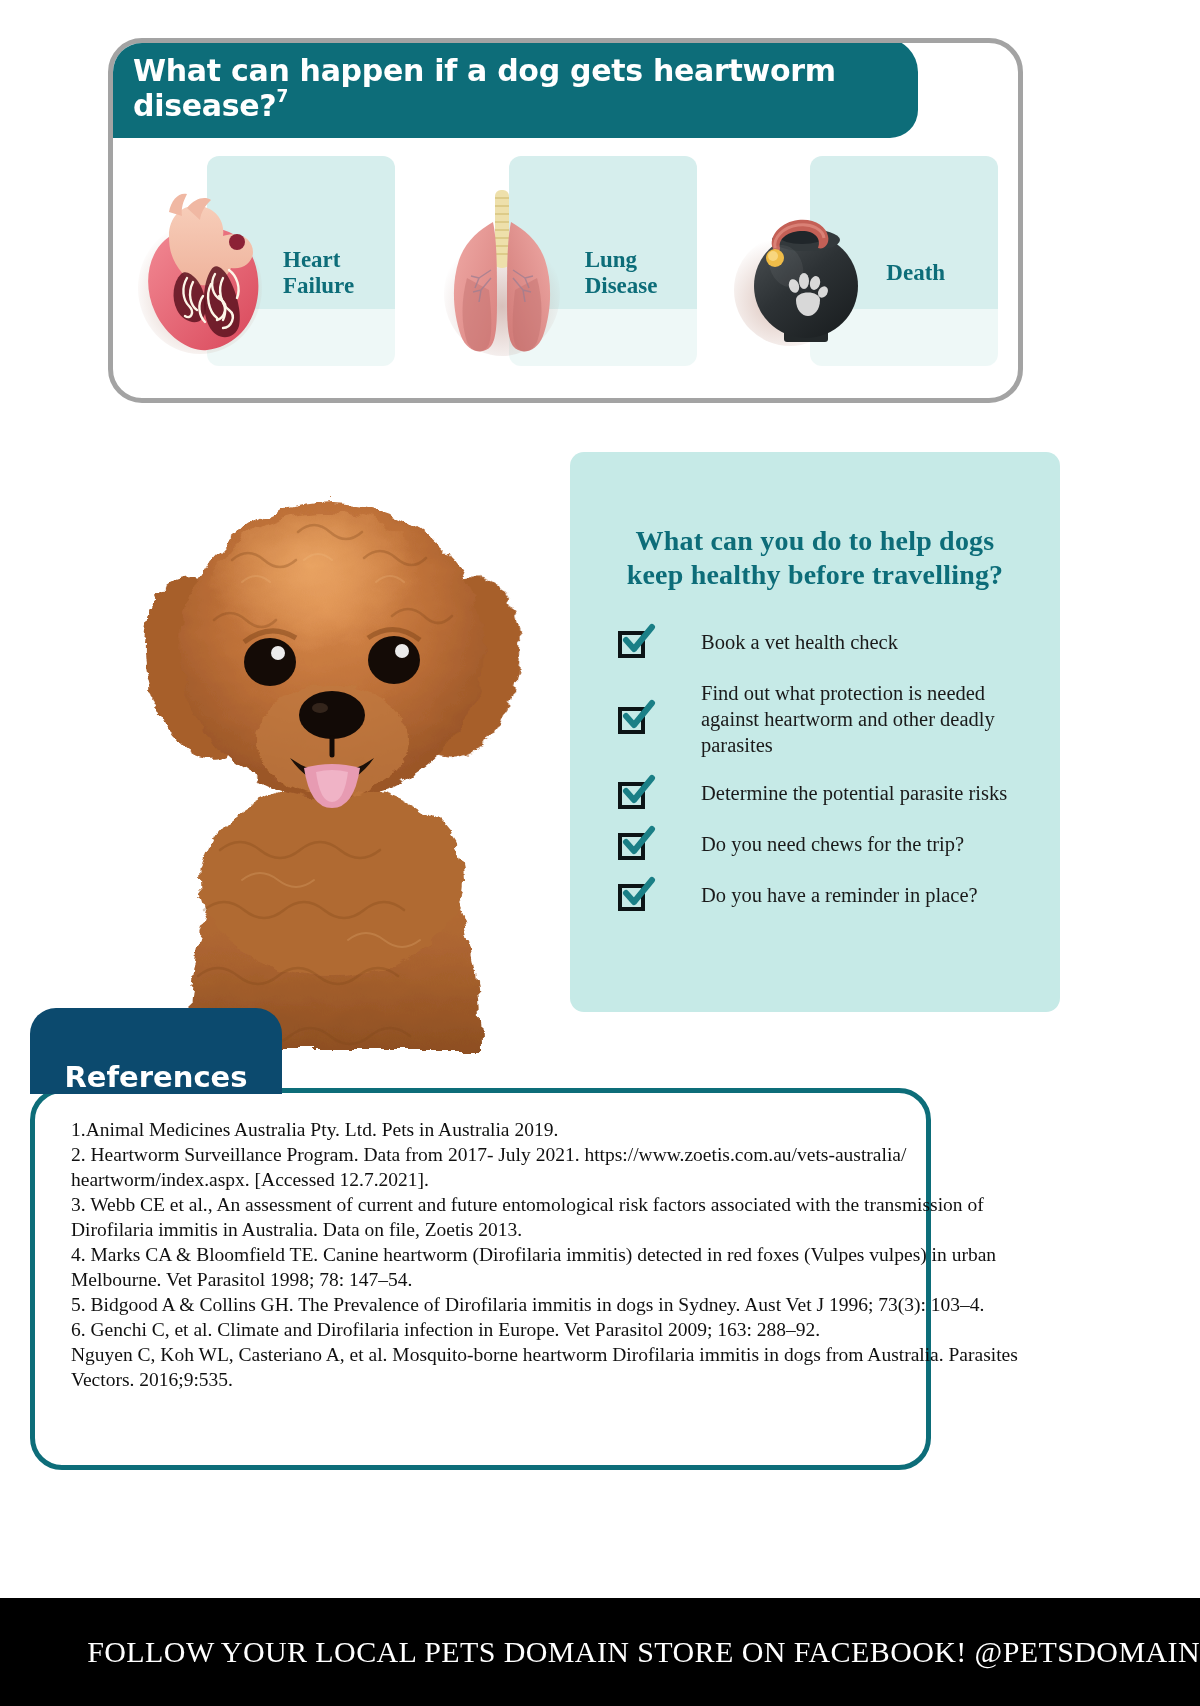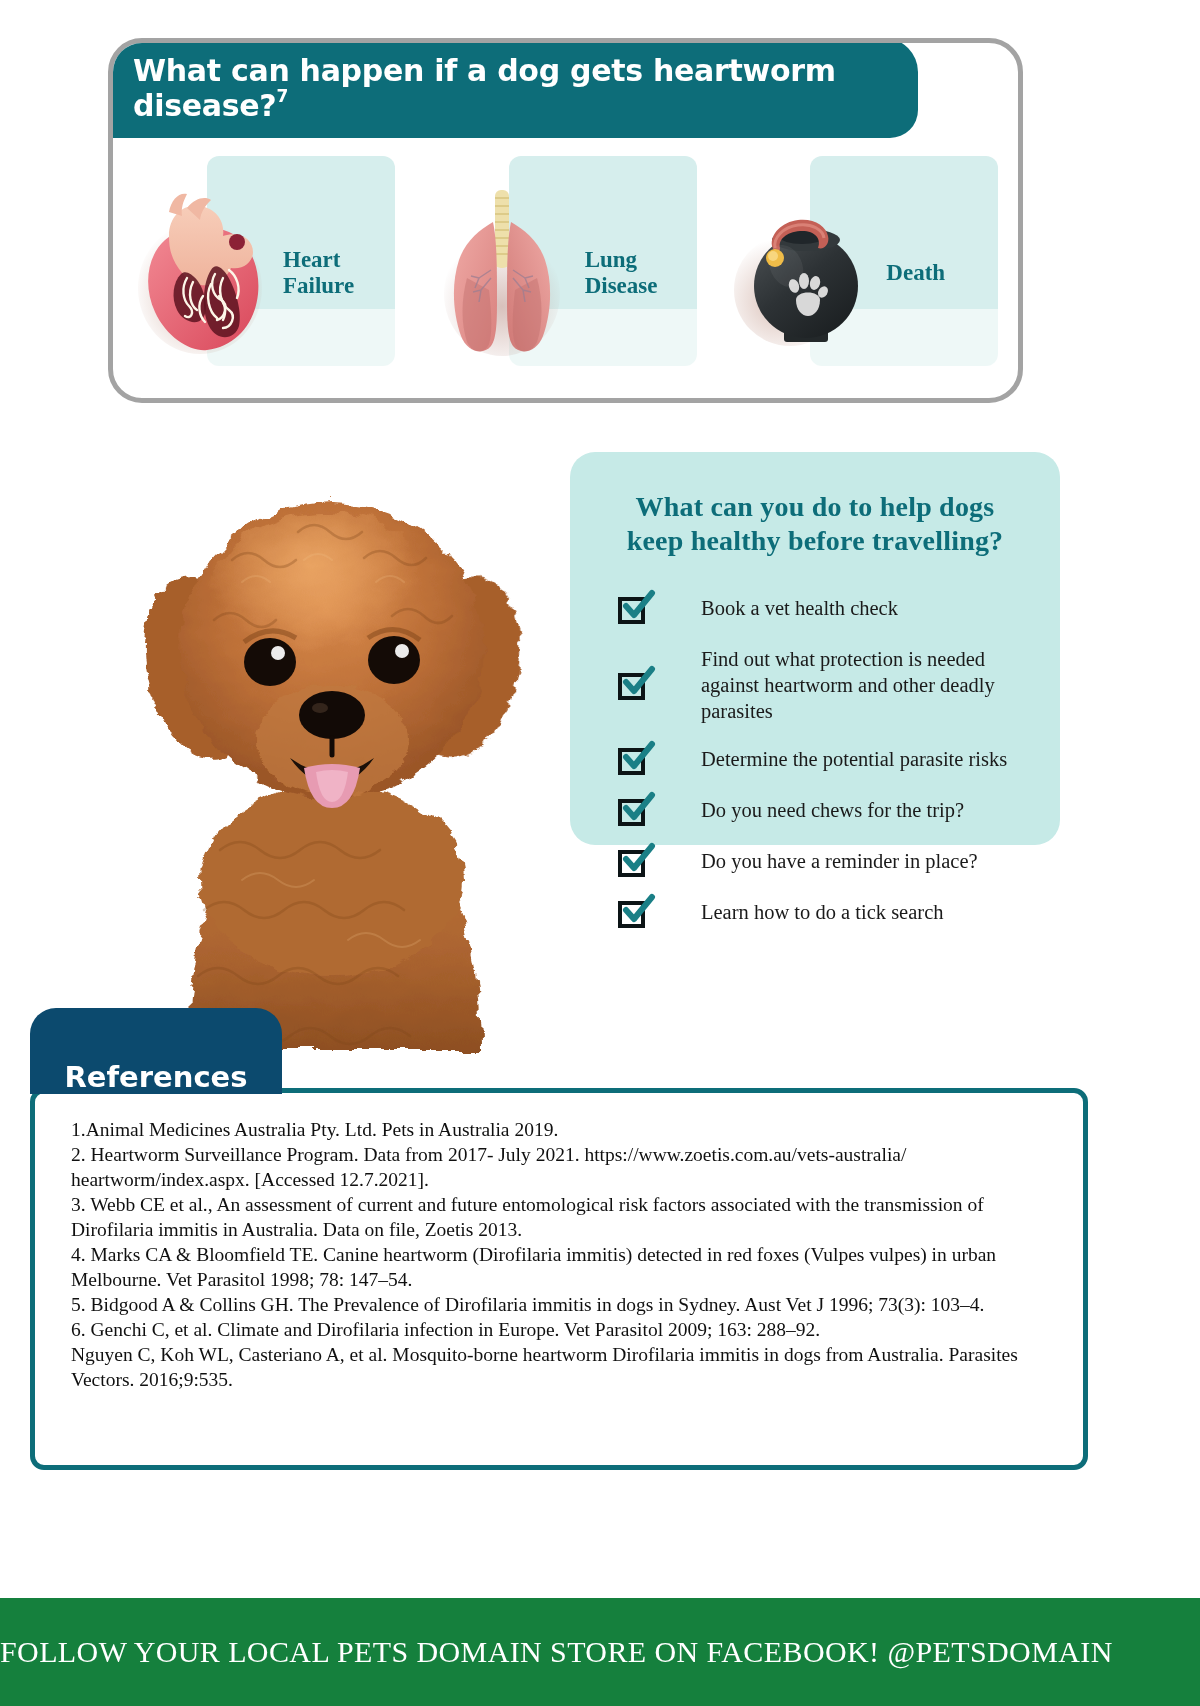--- a/index.html
+++ b/index.html
@@ -113,24 +113,24 @@
     width: 480px;
     height: 660px;
   }
 
   
   .checklist-panel {
     position: absolute;
     left: 570px;
     top: 452px;
     width: 490px;
-    height: 393px;
+    height: 560px;
     background: #c6eae7;
-    border-radius: 25px;
-    padding: 38px 34px 20px 34px;
+    border-radius: 14px;
+    padding: 72px 34px 20px 34px;
   }
   .checklist-title {
     color: #0d6d79;
     font-family: "Liberation Serif", serif;
     font-weight: bold;
     font-size: 28px;
     line-height: 1.22;
     text-align: center;
     margin-bottom: 34px;
     letter-spacing: 0.2px;
@@ -172,24 +172,24 @@
     font-size: 20.5px;
     line-height: 1.27;
     padding-top: 3px;
   }
 
   
   .refs-box {
     position: absolute;
     left: 30px;
     top: 1088px;
-    width: 1058px;
+    width: 901px;
     height: 382px;
     border: 5px solid #0d6d79;
-    border-radius: 14px;
+    border-radius: 32px;
     background: #ffffff;
   }
   .refs-tab {
     position: absolute;
     left: 30px;
     top: 1008px;
     width: 252px;
     height: 86px;
     background: #0c4a6e;
     border-radius: 26px 26px 0 0;
@@ -216,24 +216,24 @@
   }
   .refs-text p { margin: 0; }
 
   
   .footer {
     position: absolute;
     left: 0;
     bottom: 0;
     width: 1200px;
     height: 108px;
-    background: #15803d;
+    background: #000000;
     display: flex;
     align-items: center;
-    justify-content: flex-start;
+    justify-content: flex-end;
   }
   .footer-text {
     color: #ffffff;
     font-family: "Liberation Serif", serif;
     font-size: 30px;
     letter-spacing: 0.4px;
   }
 </style>
 </head>
 <body>
@@ -511,29 +511,20 @@
     <div class="check-item">
       <span class="checkbox">
         <span class="box"></span>
         <svg viewBox="0 0 38 38">
             <path d="M7 18 L15 27 L33 5" fill="none" stroke="#1a7f86" stroke-width="6" stroke-linecap="round" stroke-linejoin="round"></path>
           </svg>
       </span>
       <span class="check-text">Do you have a reminder in place?</span>
     </div>
 
-    <div class="check-item">
-      <span class="checkbox">
-        <span class="box"></span>
-        <svg viewBox="0 0 38 38">
-            <path d="M7 18 L15 27 L33 5" fill="none" stroke="#1a7f86" stroke-width="6" stroke-linecap="round" stroke-linejoin="round"></path>
-          </svg>
-      </span>
-      <span class="check-text">Learn how to do a tick search</span>
-    </div>
   </div>
 
   <div class="refs-box">
     <div class="refs-text">
       <p>1.Animal Medicines Australia Pty. Ltd. Pets in Australia 2019.</p>
       <p>2. Heartworm Surveillance Program. Data from 2017- July 2021. https://www.zoetis.com.au/vets-australia/ heartworm/index.aspx. [Accessed 12.7.2021].</p>
       <p>3. Webb CE et al., An assessment of current and future entomological risk factors associated with the transmission of Dirofilaria immitis in Australia. Data on file, Zoetis 2013.</p>
       <p>4. Marks CA &amp; Bloomfield TE. Canine heartworm (Dirofilaria immitis) detected in red foxes (Vulpes vulpes) in urban Melbourne. Vet Parasitol 1998; 78: 147–54.</p>
       <p>5. Bidgood A &amp; Collins GH. The Prevalence of Dirofilaria immitis in dogs in Sydney. Aust Vet J 1996; 73(3): 103–4.</p>
       <p>6. Genchi C, et al. Climate and Dirofilaria infection in Europe. Vet Parasitol 2009; 163: 288–92.</p>

